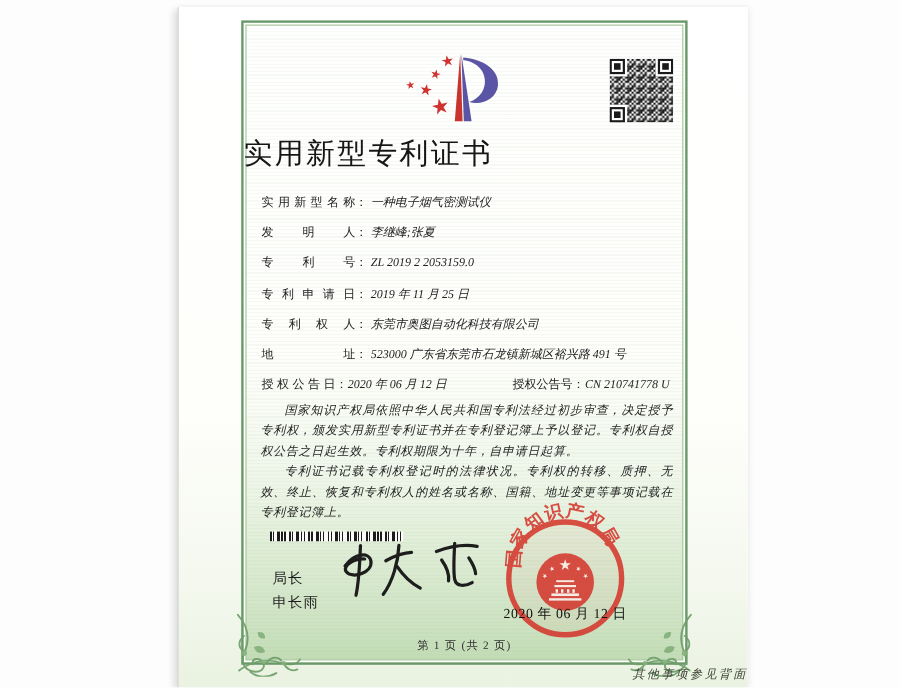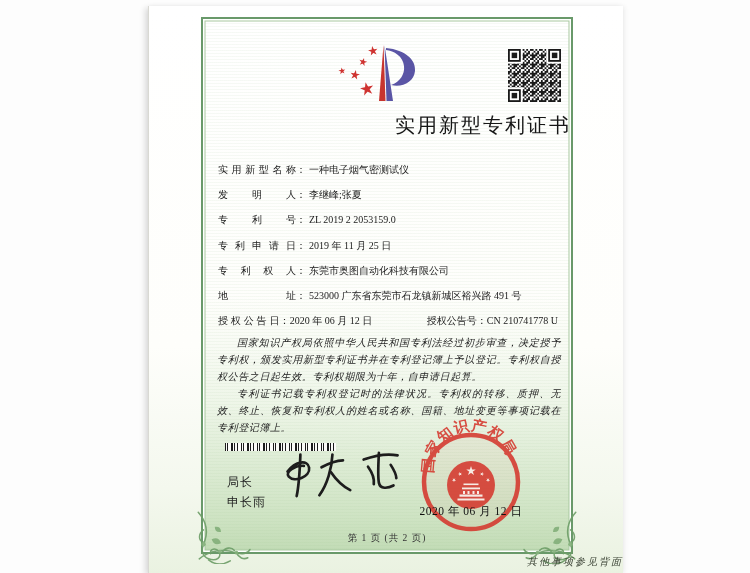--- a/index.html
+++ b/index.html
@@ -26,29 +26,29 @@
       repeating-linear-gradient(0deg, rgba(122,168,112,.065) 0 1px, rgba(255,255,255,0) 1px 3px);
   }
   .corner-orn{position:absolute;width:62px;height:62px;opacity:.92;}
   .corner-orn.bl{left:-12px;bottom:-12px;}
   .corner-orn.br{right:-12px;bottom:-12px;transform:scaleX(-1);}
   
   .cert-no{position:absolute;left:16px;top:30px;font-size:11.5px;letter-spacing:2.5px;color:#3a3a3a;}
   .logo{position:absolute;left:133px;top:21px;width:90px;height:68px;}
   .qr{position:absolute;left:305px;top:30px;width:53px;height:53px;}
   .title{
-    position:absolute;left:0;top:93px;width:100%;text-align:right;
-    font-size:20px;letter-spacing:2px;color:#161616;font-weight:500;
+    position:absolute;left:0;top:93px;width:100%;text-align:left;
+    font-size:24px;letter-spacing:2px;color:#161616;font-weight:500;
   }
   
   .fields{position:absolute;left:15px;top:144px;width:340px;display:flex;flex-direction:column;gap:12.2px;}
   .frow{display:flex;font-size:10px;color:#222;line-height:13px;white-space:nowrap;}
   .flabel{display:inline-block;width:78px;text-align:justify;text-align-last:justify;}
   .fcolon{display:inline-block;width:13px;}
-  .fvalue{display:inline-block;}
+  .fvalue{display:inline-block;font-style:italic;}
   .fvalue.w1{width:160px;}
   .gap2{display:inline-block;width:14px;}
   
   .paras{position:absolute;left:14px;top:315px;width:344px;color:#242424;}
   .paras p{
     margin:0;font-size:10px;line-height:17px;font-style:italic;
     text-indent:2em;letter-spacing:.6px;text-align:justify;font-family:Liberation Serif, serif;
   }
   
   .barcode{

